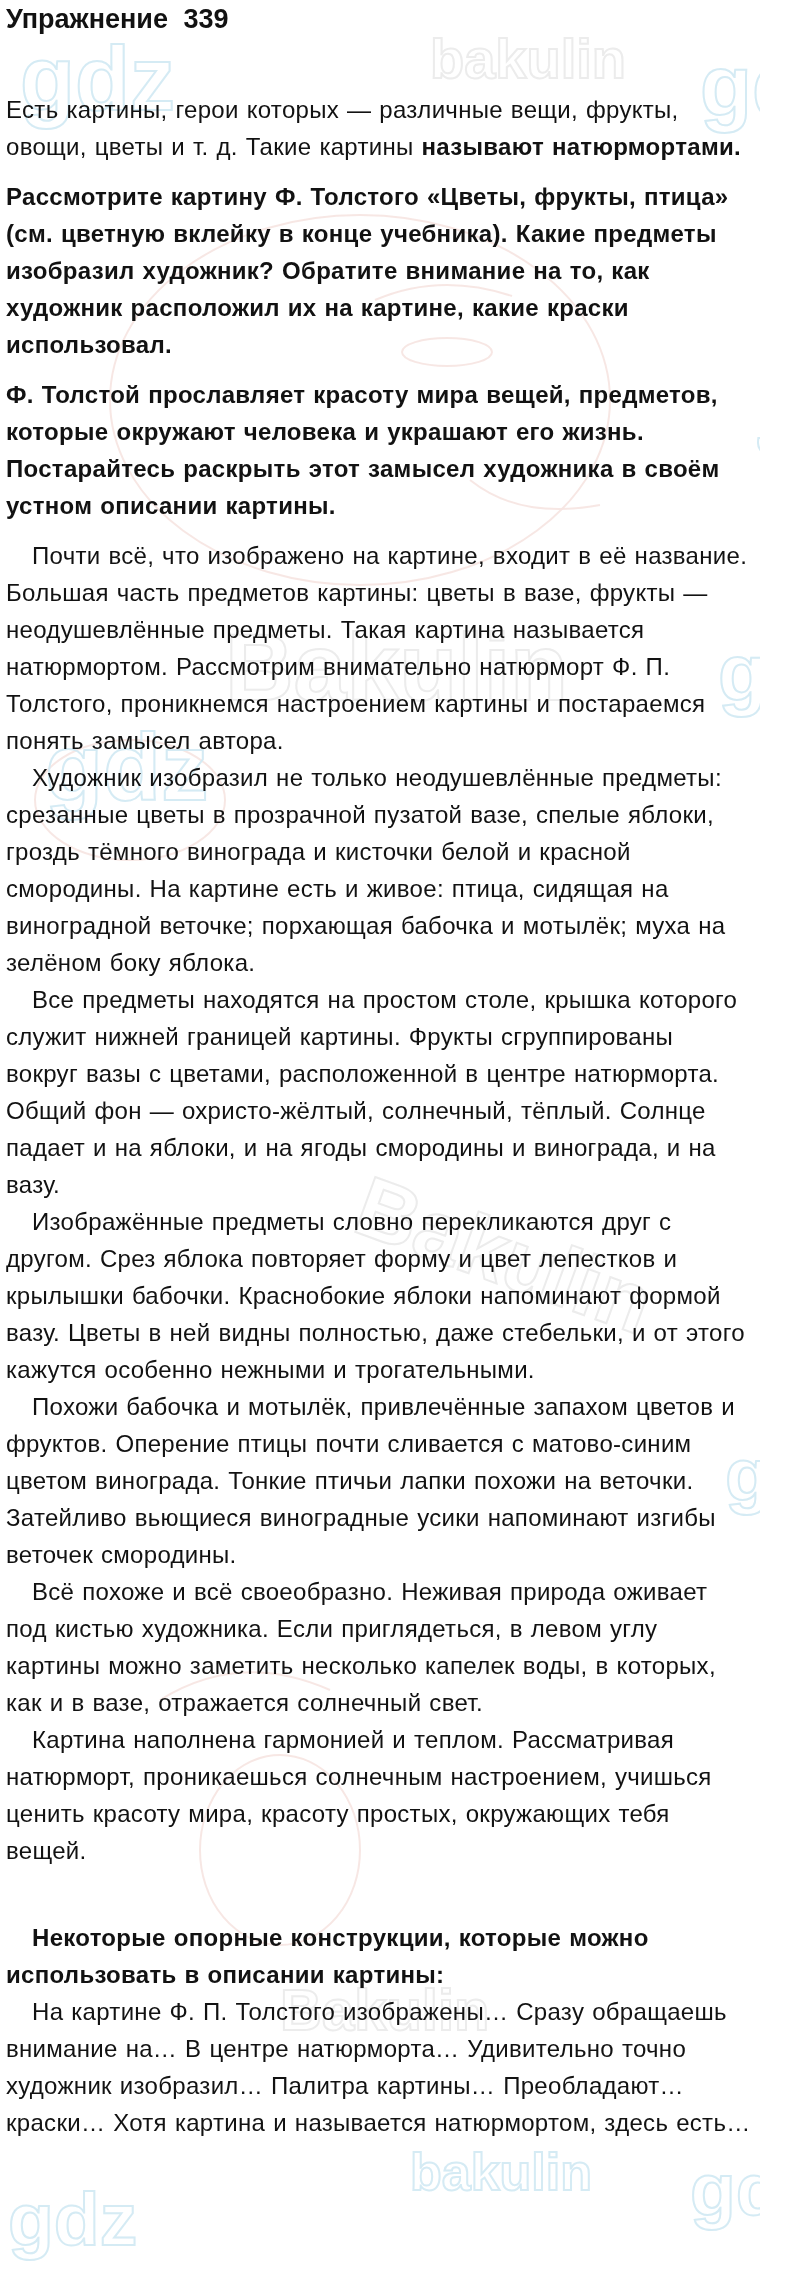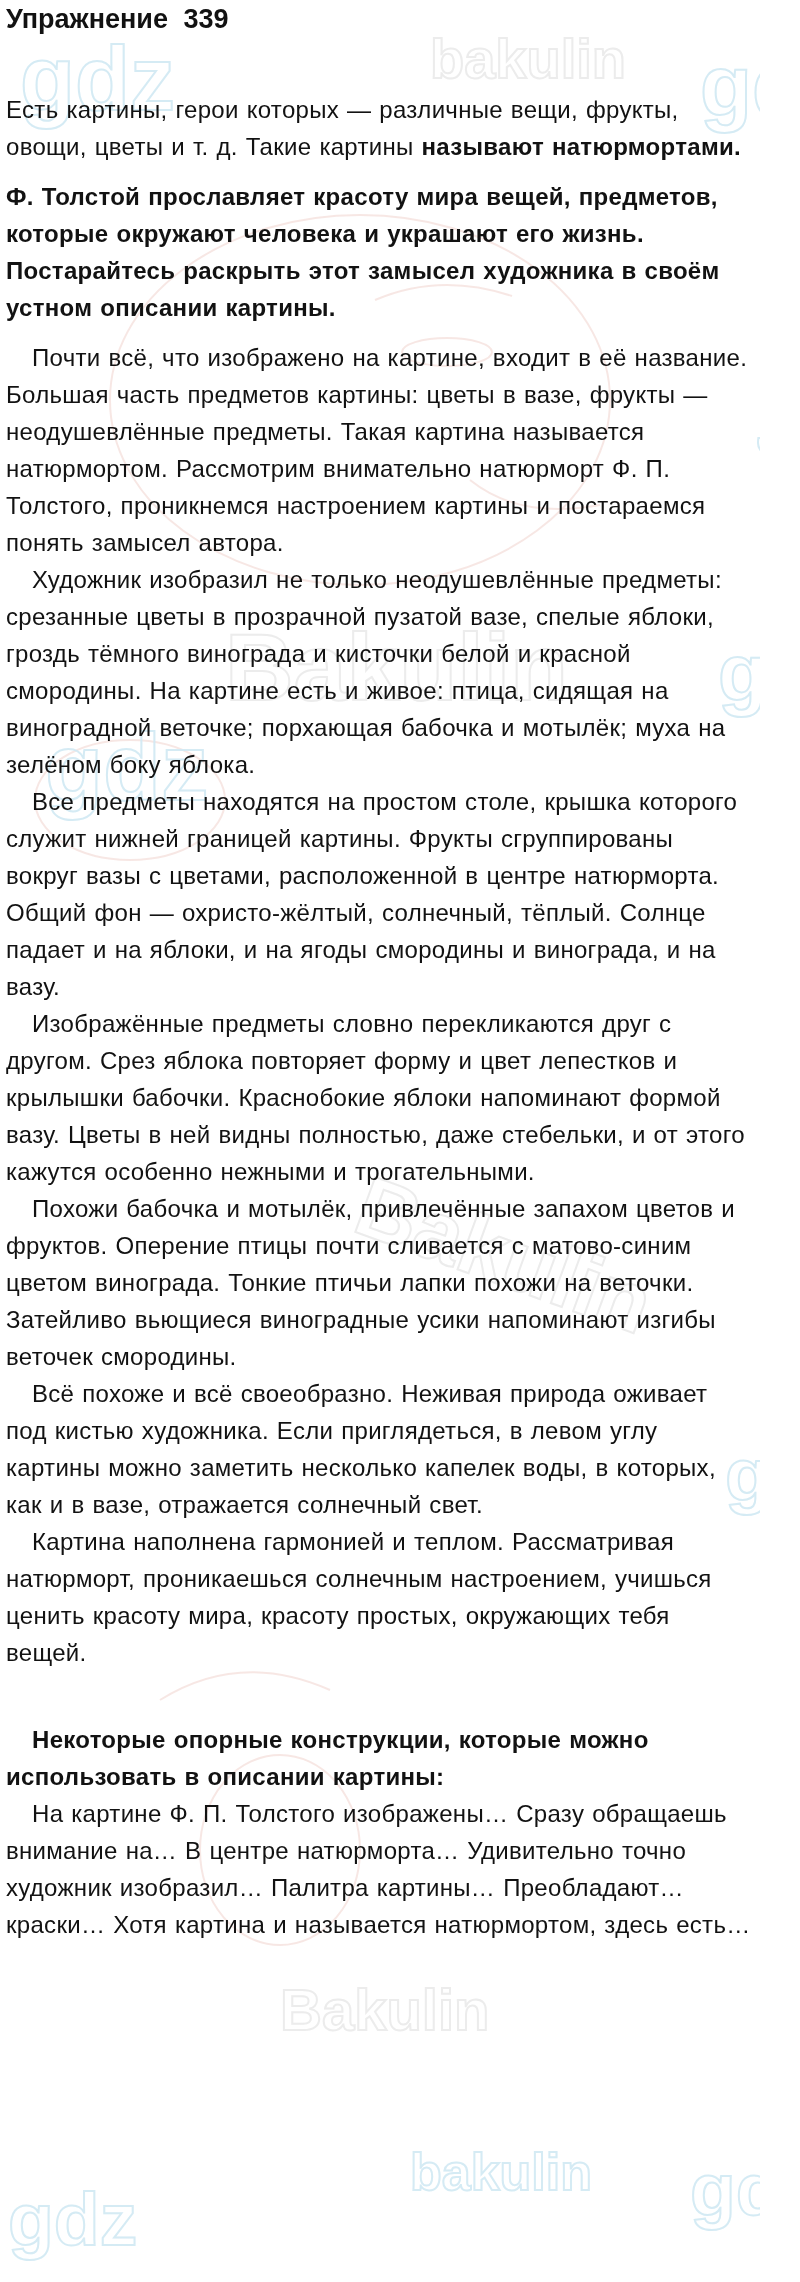--- a/index.html
+++ b/index.html
@@ -82,20 +82,21 @@
     <text class="wm-gray" x="280" y="2030" font-size="58">Bakulin</text>
     <text class="wm-blue" x="8" y="2245" font-size="75">gdz</text>
     <text class="wm-blue" x="410" y="2190" font-size="52">bakulin</text>
     <text class="wm-blue" x="690" y="2215" font-size="75">gdz</text>
   </svg>
 
   <div class="content-wrap">
     <h1 class="title">Упражнение 339</h1>
     <div id="exercise-content">
         <p class="para"><span>Есть картины, герои которых — различные вещи, фрукты, овощи, цветы и т. д. Такие картины </span><span class="b">называют натюрмортами.</span></p>
+        <p class="para gap-small"><span class="b">Рассмотрите картину Ф. Толстого «Цветы, фрукты, птица» (см. цветную вклейку в конце учебника). Какие предметы изобразил художник? Обратите внимание на то, как художник расположил их на картине, какие краски использовал.</span></p>
         <p class="para gap-small"><span class="b">Ф. Толстой прославляет красоту мира вещей, предметов, которые окружают человека и украшают его жизнь. Постарайтесь раскрыть этот замысел художника в своём устном описании картины.</span></p>
         <p class="para indent gap-small"><span>Почти всё, что изображено на картине, входит в её название. Большая часть предметов картины: цветы в вазе, фрукты — неодушевлённые предметы. Такая картина называется натюрмортом. Рассмотрим внимательно натюрморт Ф. П. Толстого, проникнемся настроением картины и постараемся понять замысел автора.</span></p>
         <p class="para indent"><span>Художник изобразил не только неодушевлённые предметы: срезанные цветы в прозрачной пузатой вазе, спелые яблоки, гроздь тёмного винограда и кисточки белой и красной смородины. На картине есть и живое: птица, сидящая на виноградной веточке; порхающая бабочка и мотылёк; муха на зелёном боку яблока.</span></p>
         <p class="para indent"><span>Все предметы находятся на простом столе, крышка которого служит нижней границей картины. Фрукты сгруппированы вокруг вазы с цветами, расположенной в центре натюрморта. Общий фон — охристо-жёлтый, солнечный, тёплый. Солнце падает и на яблоки, и на ягоды смородины и винограда, и на вазу.</span></p>
         <p class="para indent"><span>Изображённые предметы словно перекликаются друг с другом. Срез яблока повторяет форму и цвет лепестков и крылышки бабочки. Краснобокие яблоки напоминают формой вазу. Цветы в ней видны полностью, даже стебельки, и от этого кажутся особенно нежными и трогательными.</span></p>
         <p class="para indent"><span>Похожи бабочка и мотылёк, привлечённые запахом цветов и фруктов. Оперение птицы почти сливается с матово-синим цветом винограда. Тонкие птичьи лапки похожи на веточки. Затейливо вьющиеся виноградные усики напоминают изгибы веточек смородины.</span></p>
         <p class="para indent"><span>Всё похоже и всё своеобразно. Неживая природа оживает под кистью художника. Если приглядеться, в левом углу картины можно заметить несколько капелек воды, в которых, как и в вазе, отражается солнечный свет.</span></p>
         <p class="para indent"><span>Картина наполнена гармонией и теплом. Рассматривая натюрморт, проникаешься солнечным настроением, учишься ценить красоту мира, красоту простых, окружающих тебя вещей.</span></p>
         <p class="para indent gap-large"><span class="b">Некоторые опорные конструкции, которые можно использовать в описании картины:</span></p>
         <p class="para indent"><span>На картине Ф. П. Толстого изображены… Сразу обращаешь внимание на… В центре натюрморта… Удивительно точно художник изобразил… Палитра картины… Преобладают… краски… Хотя картина и называется натюрмортом, здесь есть…</span></p>

